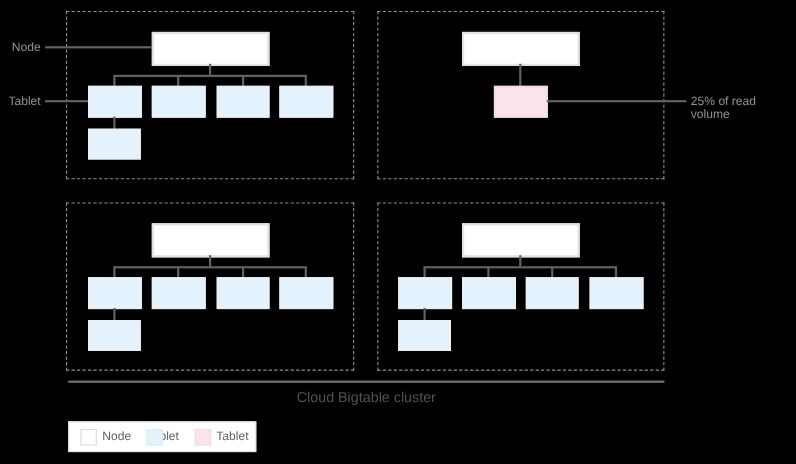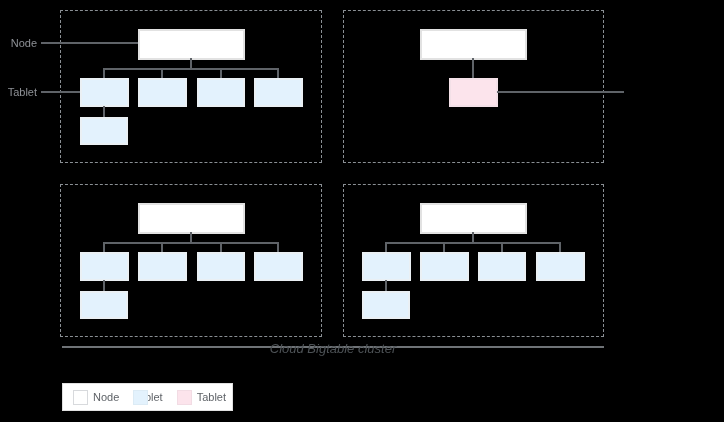--- a/index.html
+++ b/index.html
@@ -48,20 +48,21 @@
   <div class="tablet" style="left:138px;top:78px;width:49px;height:29px;"></div>
   <div class="tablet" style="left:197px;top:78px;width:48px;height:29px;"></div>
   <div class="tablet" style="left:254px;top:78px;width:49px;height:29px;"></div>
   <div class="ln" style="left:103px;top:106px;width:2px;height:12px;"></div>
   <div class="tablet" style="left:80px;top:117px;width:48px;height:28px;"></div>
 
   <div class="node-box" style="left:420px;top:29px;width:107px;height:31px;"></div>
   <div class="ln" style="left:472px;top:58px;width:2px;height:21px;"></div>
   <div class="hot-tablet" style="left:449px;top:78px;width:49px;height:29px;"></div>
   <div class="ln" style="left:497px;top:91px;width:127px;height:2px;"></div>
+  <div class="pointer-label" style="left:628px;top:86px;">25% of read volume</div>
 
   <div class="node-box" style="left:138px;top:203px;width:107px;height:31px;"></div>
   <div class="ln" style="left:190px;top:232px;width:2px;height:11px;"></div>
   <div class="ln" style="left:103px;top:242px;width:176px;height:2px;"></div>
   <div class="ln" style="left:103px;top:243px;width:2px;height:10px;"></div>
   <div class="ln" style="left:161px;top:243px;width:2px;height:10px;"></div>
   <div class="ln" style="left:220px;top:243px;width:2px;height:10px;"></div>
   <div class="ln" style="left:277px;top:243px;width:2px;height:10px;"></div>
   <div class="tablet" style="left:80px;top:252px;width:49px;height:29px;"></div>
   <div class="tablet" style="left:138px;top:252px;width:49px;height:29px;"></div>
@@ -83,21 +84,21 @@
   <div class="tablet" style="left:536px;top:252px;width:49px;height:29px;"></div>
   <div class="ln" style="left:385px;top:280px;width:2px;height:12px;"></div>
   <div class="tablet" style="left:362px;top:291px;width:48px;height:28px;"></div>
 
   <div class="pointer-label" style="left:0px;top:37px;width:37px;text-align:right;">Node</div>
   <div class="ln" style="left:41px;top:42px;width:97px;height:2px;"></div>
   <div class="pointer-label" style="left:0px;top:86px;width:37px;text-align:right;">Tablet</div>
   <div class="ln" style="left:41px;top:91px;width:39px;height:2px;"></div>
 
   <div class="separator" style="left:62px;top:346px;width:542px;height:2px;"></div>
-  <div class="caption" style="left:62px;top:341px;width:542px;font-style:italic;">Cloud Bigtable cluster</div>
+  <div class="caption" style="left:62px;top:353px;width:542px;">Cloud Bigtable cluster</div>
 
   <div class="legend">
     <div class="legend-item">
       <span class="swatch node"></span>
       <span class="lbl">Node</span>
     </div>
     <div class="legend-item">
       <span class="swatch tablet"></span>
       <span class="lbl">Tablet</span>
     </div>

